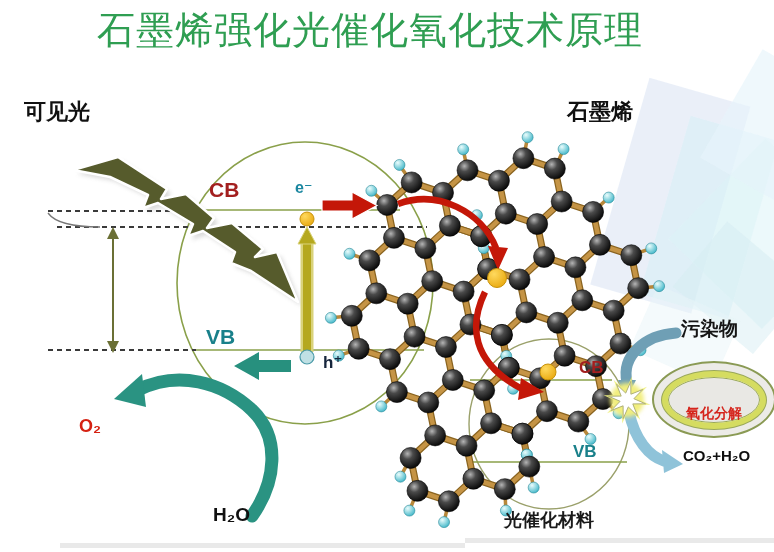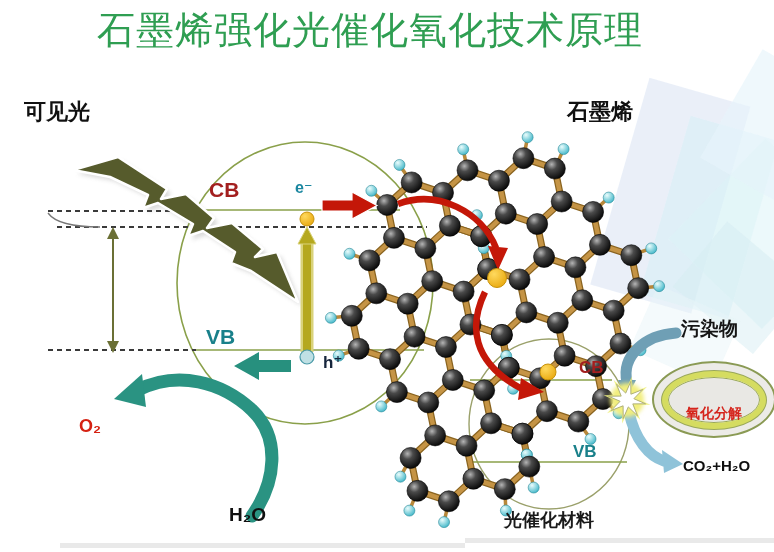--- a/index.html
+++ b/index.html
@@ -433,26 +433,26 @@
 
   <div class="lbl toplabel" style="left:24px;top:100px;">可见光</div>
   <div class="lbl toplabel" style="left:567px;top:100px;">石墨烯</div>
 
   <div class="lbl cb" style="left:209px;top:178px;">CB</div>
   <div class="lbl" style="left:295px;top:179px;font-size:16px;font-weight:800;color:#1b87a0;">e⁻</div>
   <div class="lbl vb" style="left:206px;top:325px;">VB</div>
   <div class="lbl" style="left:323px;top:354px;font-size:17px;font-weight:800;color:#16253c;">h⁺</div>
 
   <div class="lbl" style="left:79px;top:417px;font-size:18px;font-weight:800;color:#d52112;">O₂</div>
-  <div class="lbl" style="left:213px;top:505px;font-size:19px;font-weight:800;color:#101010;margin-left:16px;">H₂O</div>
+  <div class="lbl" style="left:213px;top:505px;font-size:19px;font-weight:800;color:#101010;">H₂O</div>
 
   <div class="lbl" style="left:681px;top:319px;font-size:19px;font-weight:700;color:#151515;">污染物</div>
   <div class="lbl" style="left:579px;top:359px;font-size:17px;font-weight:800;color:#a31f1f;">CB</div>
   <div class="lbl" style="left:573px;top:443px;font-size:17px;font-weight:800;color:#19808a;">VB</div>
-  <div class="lbl" style="left:683px;top:458px;font-size:15px;font-weight:700;color:#101010;">CO₂+H₂O</div>
+  <div class="lbl" style="left:683px;top:448px;font-size:15px;font-weight:700;color:#101010;">CO₂+H₂O</div>
   <div class="lbl" style="left:504px;top:511px;font-size:18px;font-weight:700;color:#1a1a1a;">光催化材料</div>
 
   <div id="oxide-ellipse">
     <div id="oxide-inner">
       <span>氧化分解</span>
     </div>
   </div>
 
   <div class="strip" style="left:60px;top:543px;width:405px;height:5px;"></div>
   <div class="strip" style="left:465px;top:538px;width:309px;height:5px;"></div>

